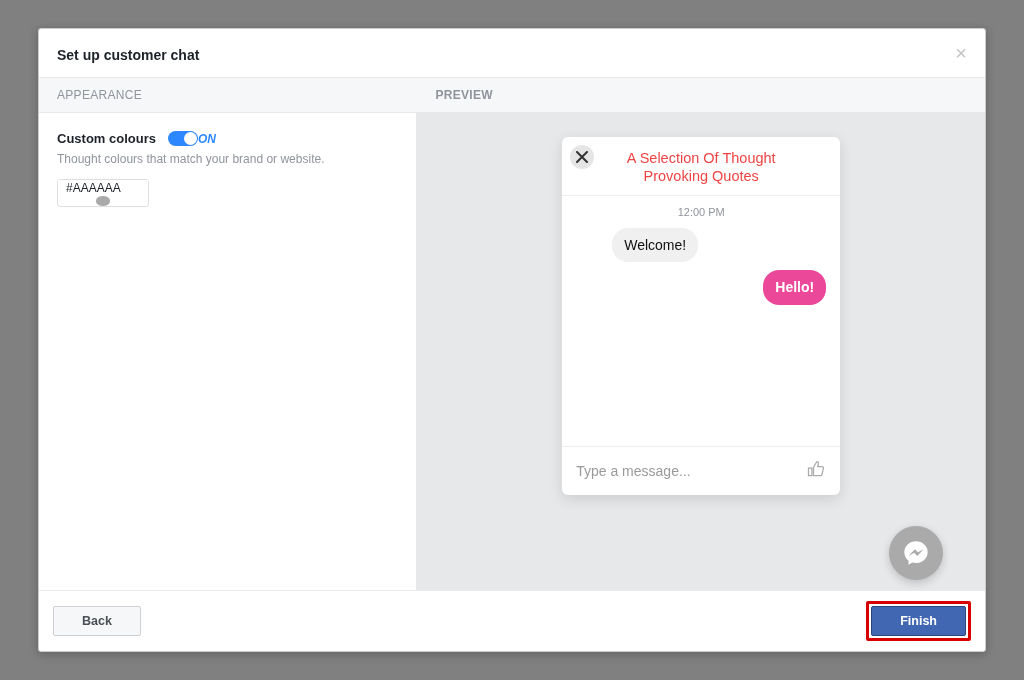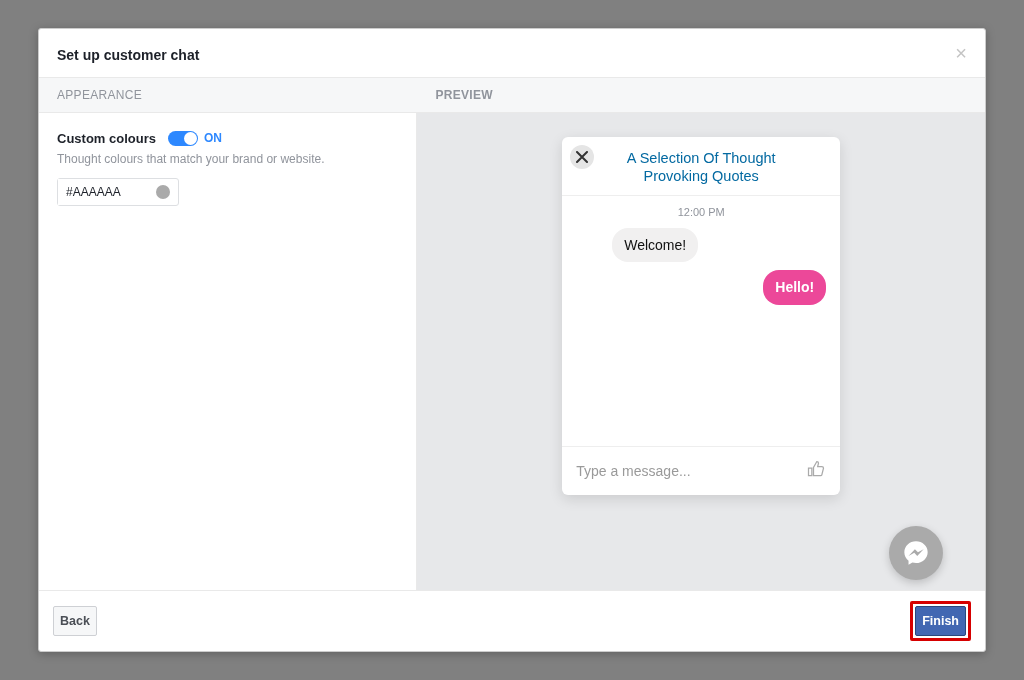--- a/index.html
+++ b/index.html
@@ -85,22 +85,22 @@
       gap: 12px;
       margin-bottom: 6px;
     }
     .setting-label {
       font-size: 13px;
       font-weight: bold;
       color: #1d2129;
     }
     .toggle {
       display: inline-flex;
-      align-items: flex-start;
-      gap: 6px;
+      align-items: flex-end;
+      font-style: italic;
     }
     .toggle-switch {
       width: 30px;
       height: 15px;
       background: #2d88ff;
       border-radius: 15px;
       position: relative;
       cursor: pointer;
     }
     .toggle-knob {
@@ -122,20 +122,21 @@
       color: #90949c;
       margin-bottom: 12px;
     }
     .color-input {
       display: inline-flex;
       align-items: center;
       border: 1px solid #dddfe2;
       border-radius: 3px;
       padding: 0;
       height: 28px;
+      flex-direction: column;
     }
     .color-text {
       border: none;
       outline: none;
       padding: 0 8px;
       width: 90px;
       font-size: 12px;
       color: #1d2129;
       height: 100%;
       font-family: inherit;
@@ -174,21 +175,21 @@
       background: #e5e5e5;
       display: flex;
       align-items: center;
       justify-content: center;
       cursor: pointer;
     }
     .chat-close svg { width: 12px; height: 12px; }
     .chat-title {
       font-size: 14.5px;
       font-weight: 400;
-      color: #0369a1;
+      color: #ef4444;
       line-height: 1.25;
     }
     .chat-body {
       padding: 10px 14px 20px 14px;
       min-height: 250px;
     }
     .chat-time {
       text-align: center;
       font-size: 11px;
       color: #90949c;
@@ -249,21 +250,21 @@
     .modal-footer {
       border-top: 1px solid #e9e9e9;
       padding: 10px 14px;
       display: flex;
       justify-content: space-between;
       align-items: center;
     }
     .btn {
       font-size: 12.5px;
       font-weight: bold;
-      padding: 7px 6px;
+      padding: 7px 28px;
       border-radius: 2px;
       cursor: pointer;
     }
     .btn-back {
       background: #f6f7f8;
       color: #4b4f56;
       border: 1px solid #ced0d4;
     }
     .btn-finish {
       background: #4267b2;

